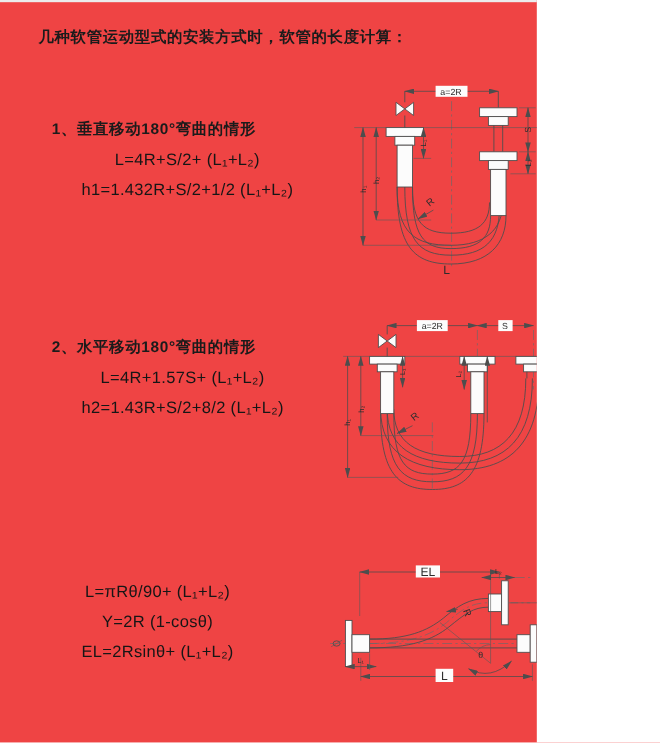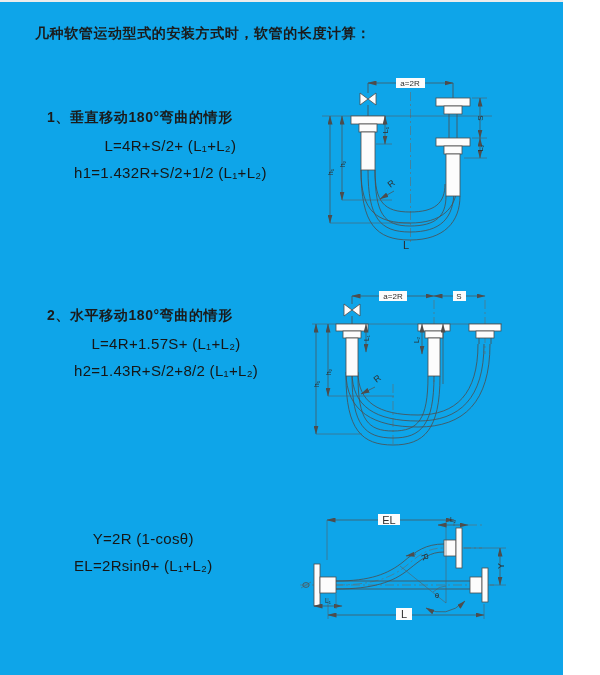--- a/index.html
+++ b/index.html
@@ -1,19 +1,19 @@
 <!DOCTYPE html>
 <html><head>
 <meta charset="utf-8">
 <style>
   * { margin:0; padding:0; box-sizing:border-box; }
   html,body { background:#ffffff; }
   .page {
-    position:relative; width:563px; height:675px;
-    background:#0ea5e9; overflow:hidden;
+    position:relative; width:488px; height:675px;
+    background:#ef4444; overflow:hidden;
     font-family:"Liberation Sans","DejaVu Sans",sans-serif;
     color:#1d1d1d;
   }
   .edge-top { position:absolute; top:0; left:0; width:600px; height:2px; background:#ececec; }
   .page-title {
     position:absolute; left:35px; top:25px;
     font-size:14px; font-weight:700; letter-spacing:.6px; color:#1b1b1b;
   }
   .section { position:absolute; left:47px; }
   .section .heading { font-size:14px; font-weight:700; line-height:18px; letter-spacing:.6px; color:#1b1b1b; }
@@ -61,20 +61,21 @@
     <div class="formula">h1=1.432R+S/2+1/2 (L₁+L₂)</div>
   </div>
 
   <div class="section" style="top:306px">
     <div class="heading">2、水平移动180°弯曲的情形</div>
     <div class="formula">L=4R+1.57S+ (L₁+L₂)</div>
     <div class="formula">h2=1.43R+S/2+8/2 (L₁+L₂)</div>
   </div>
 
   <div class="section" style="top:519px">
+    <div class="formula">L=πRθ/90+ (L₁+L₂)</div>
     <div class="formula">Y=2R (1-cosθ)</div>
     <div class="formula">EL=2Rsinθ+ (L₁+L₂)</div>
   </div>
 
   <svg class="diag" style="left:314px;top:72px" width="195" height="182" viewBox="0 0 195 182">
     <line class="cl" x1="96.5" y1="20" x2="96.5" y2="172"></line>
     <g class="ln">
       <path d="M47,98 C47,152 62,168 96,168 C130,168 146,150 146,124"></path>
       <path d="M61,98 C61,142 70,154 96,154 C122,154 132,144 132,124"></path>
       <path d="M54,98 C54,146 66,160 96,160 C126,160 140,147 140,118"></path>

